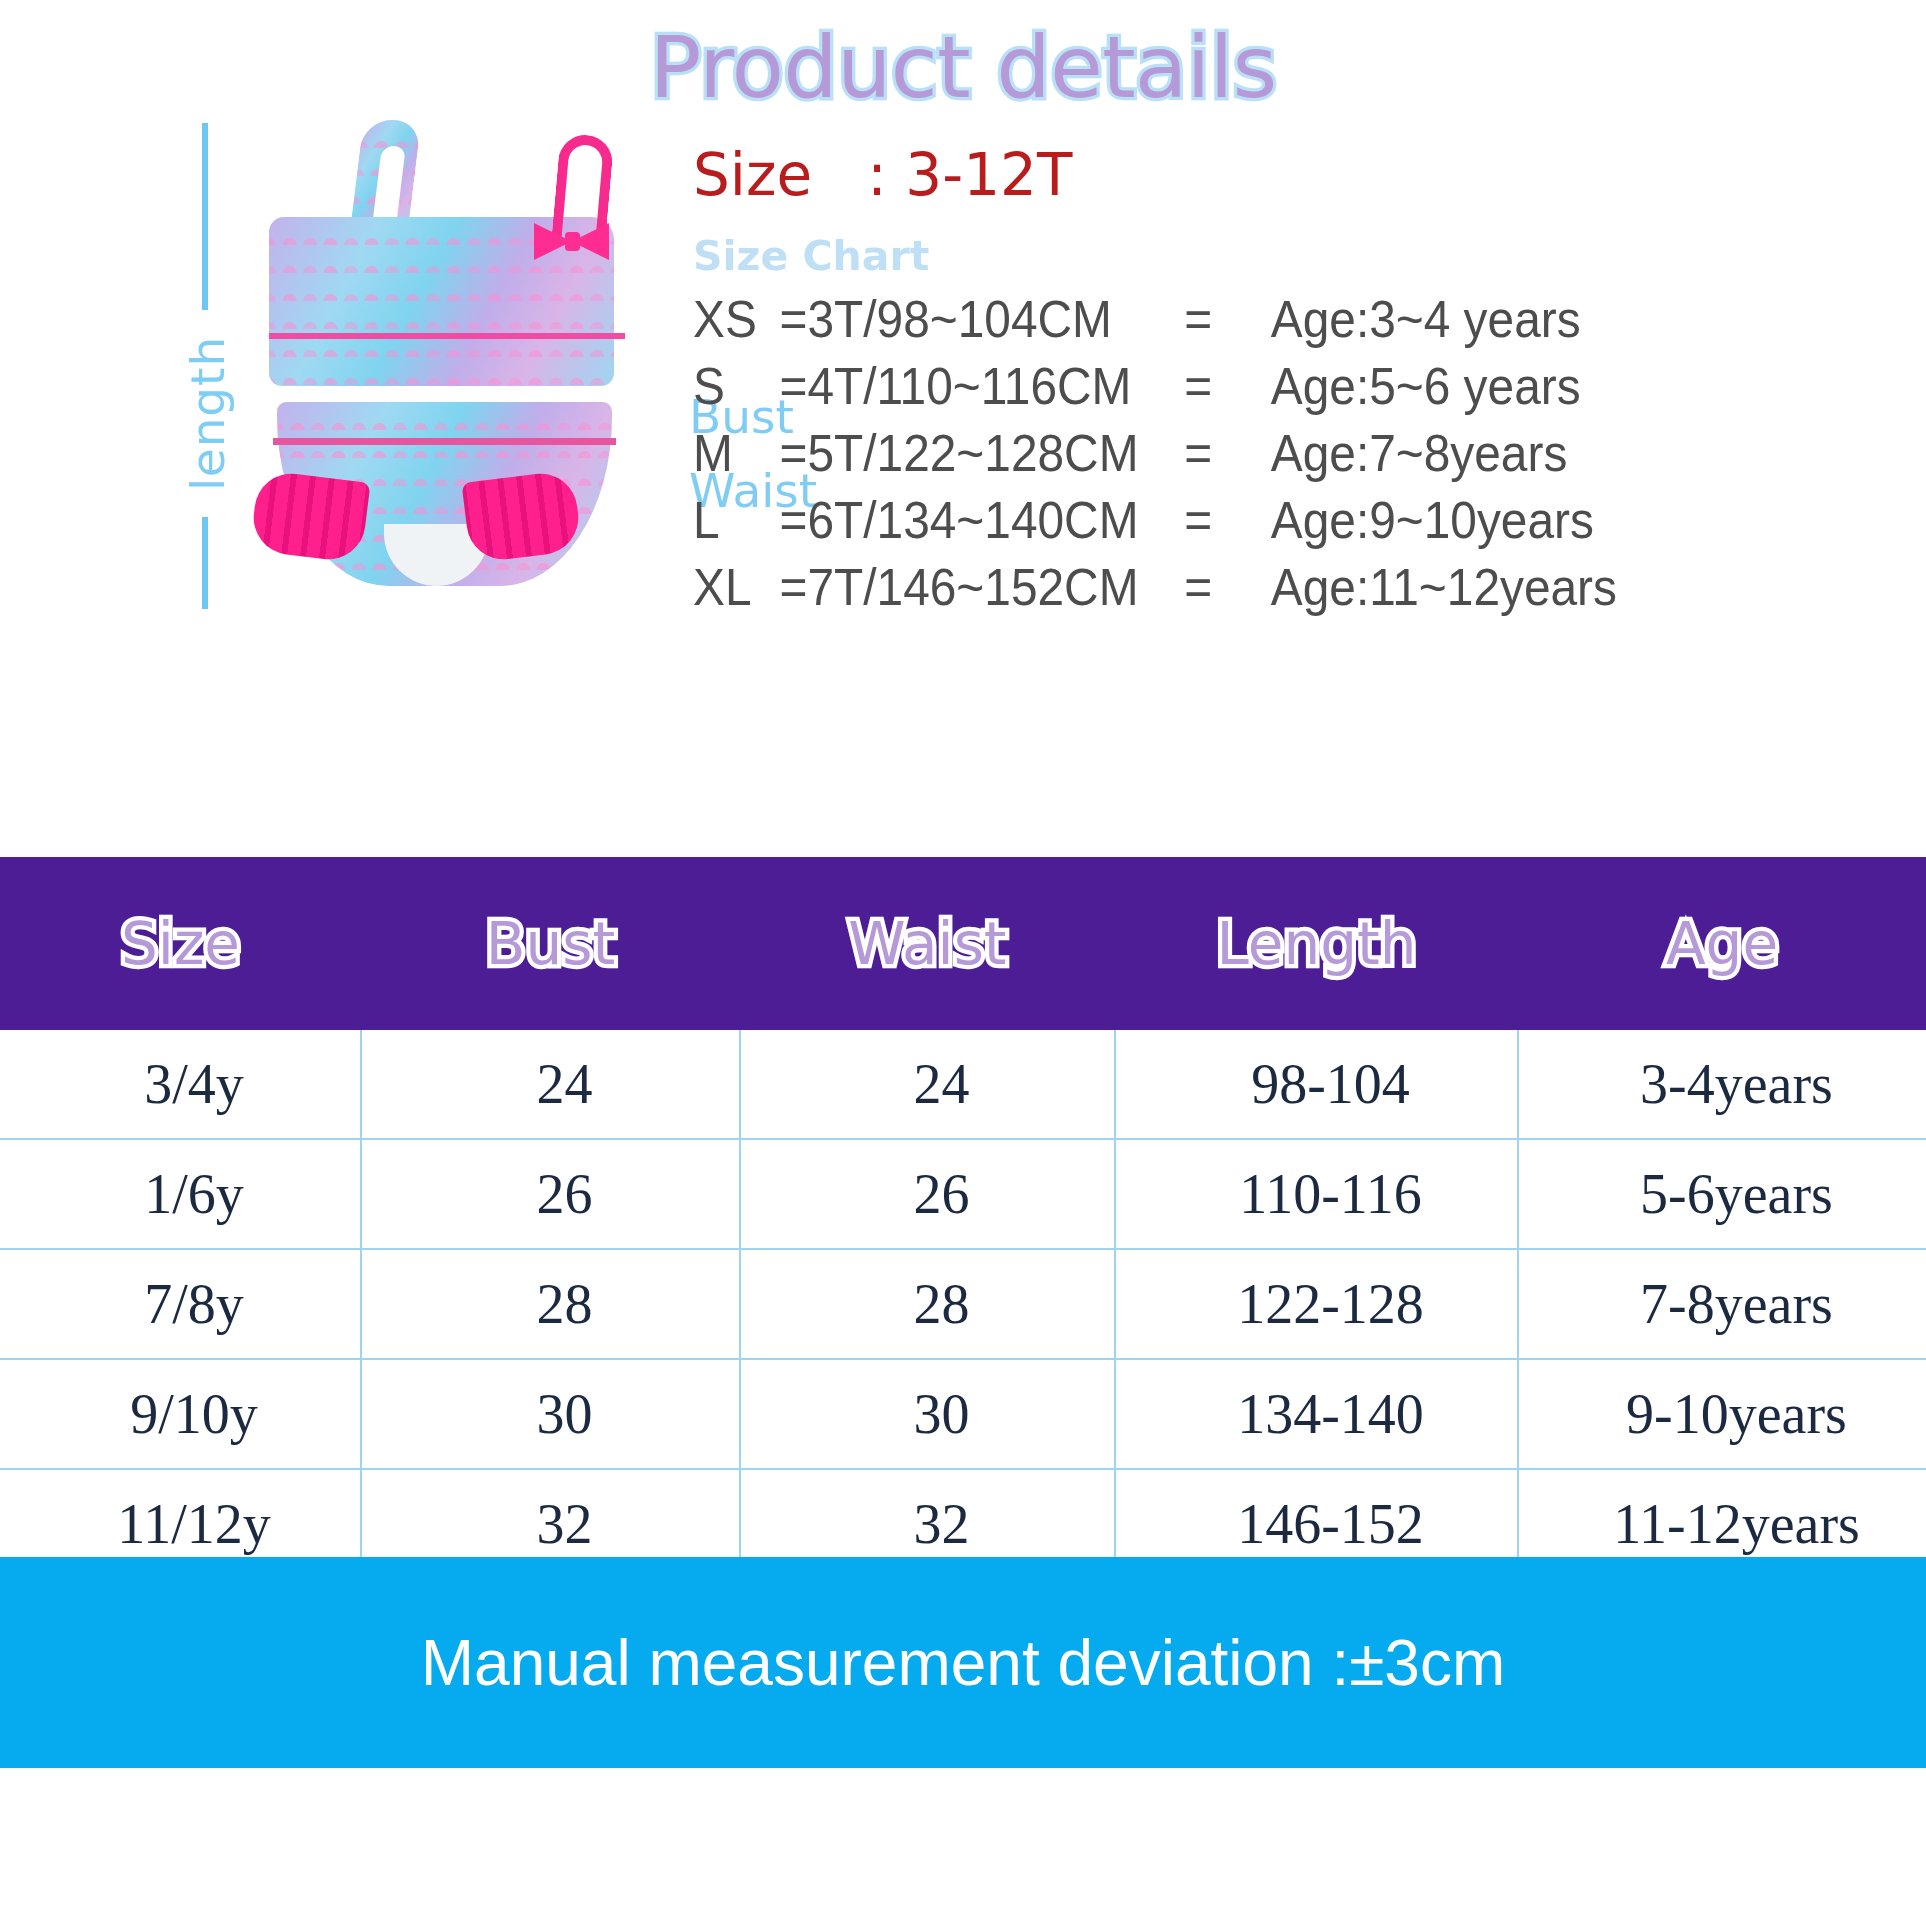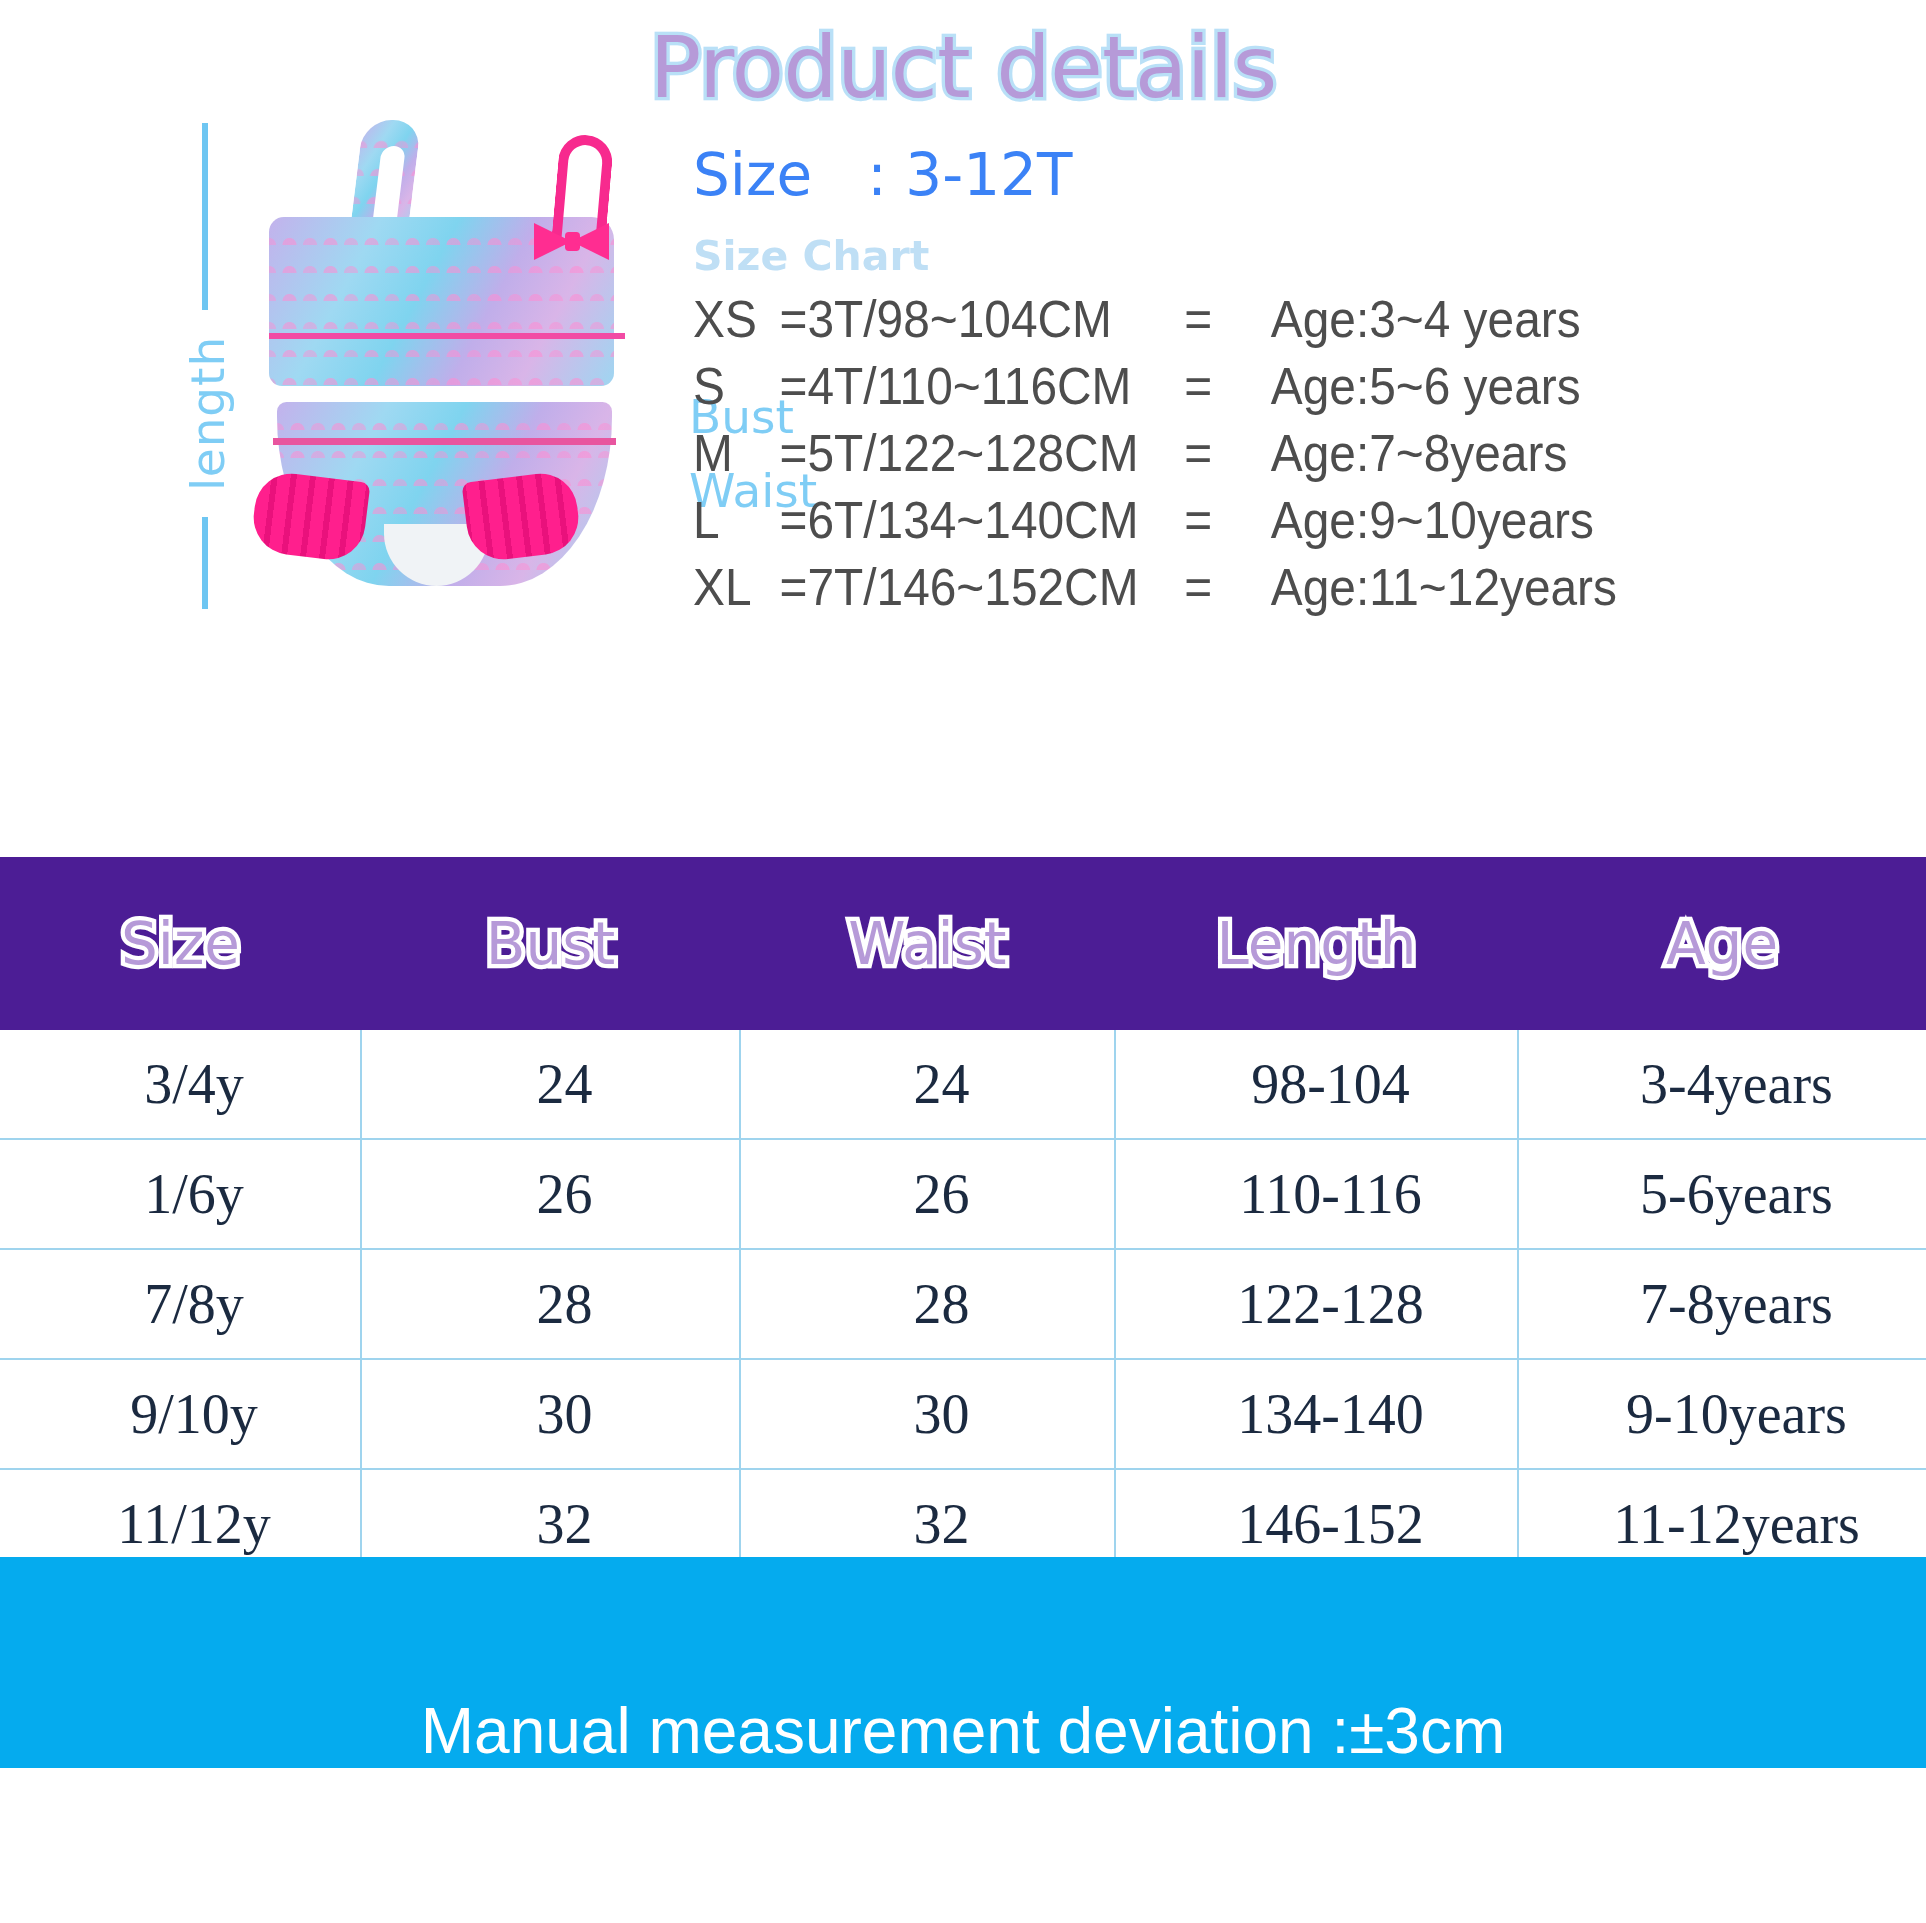--- a/index.html
+++ b/index.html
@@ -199,21 +199,21 @@
 
   
   .info-panel {
     position: absolute;
     left: 693px;
     top: 141px;
     width: 1209px;
   }
   .size-line {
     font-size: 58px;
-    color: #3b82f6;
+    color: #b91c1c;
     font-family: "DejaVu Sans", sans-serif;
     white-space: pre;
   }
   .size-chart-label {
     margin-top: 22.5px;
     font-size: 41px;
     font-weight: bold;
     color: #bfdff5;
     font-family: "DejaVu Sans", sans-serif;
   }
@@ -286,21 +286,21 @@
 
   
   .footer-band {
     position: absolute;
     left: 0;
     top: 1557px;
     width: 1926px;
     height: 211px;
     background: #05ABEE;
     display: flex;
-    align-items: flex-end;
+    align-items: center;
     justify-content: center;
   }
   .footer-text {
     font-family: "Liberation Sans Narrow", "Liberation Sans", sans-serif;
     font-size: 64px;
     color: #ffffff;
     letter-spacing: 0px;
     white-space: pre;
   }
 </style>

